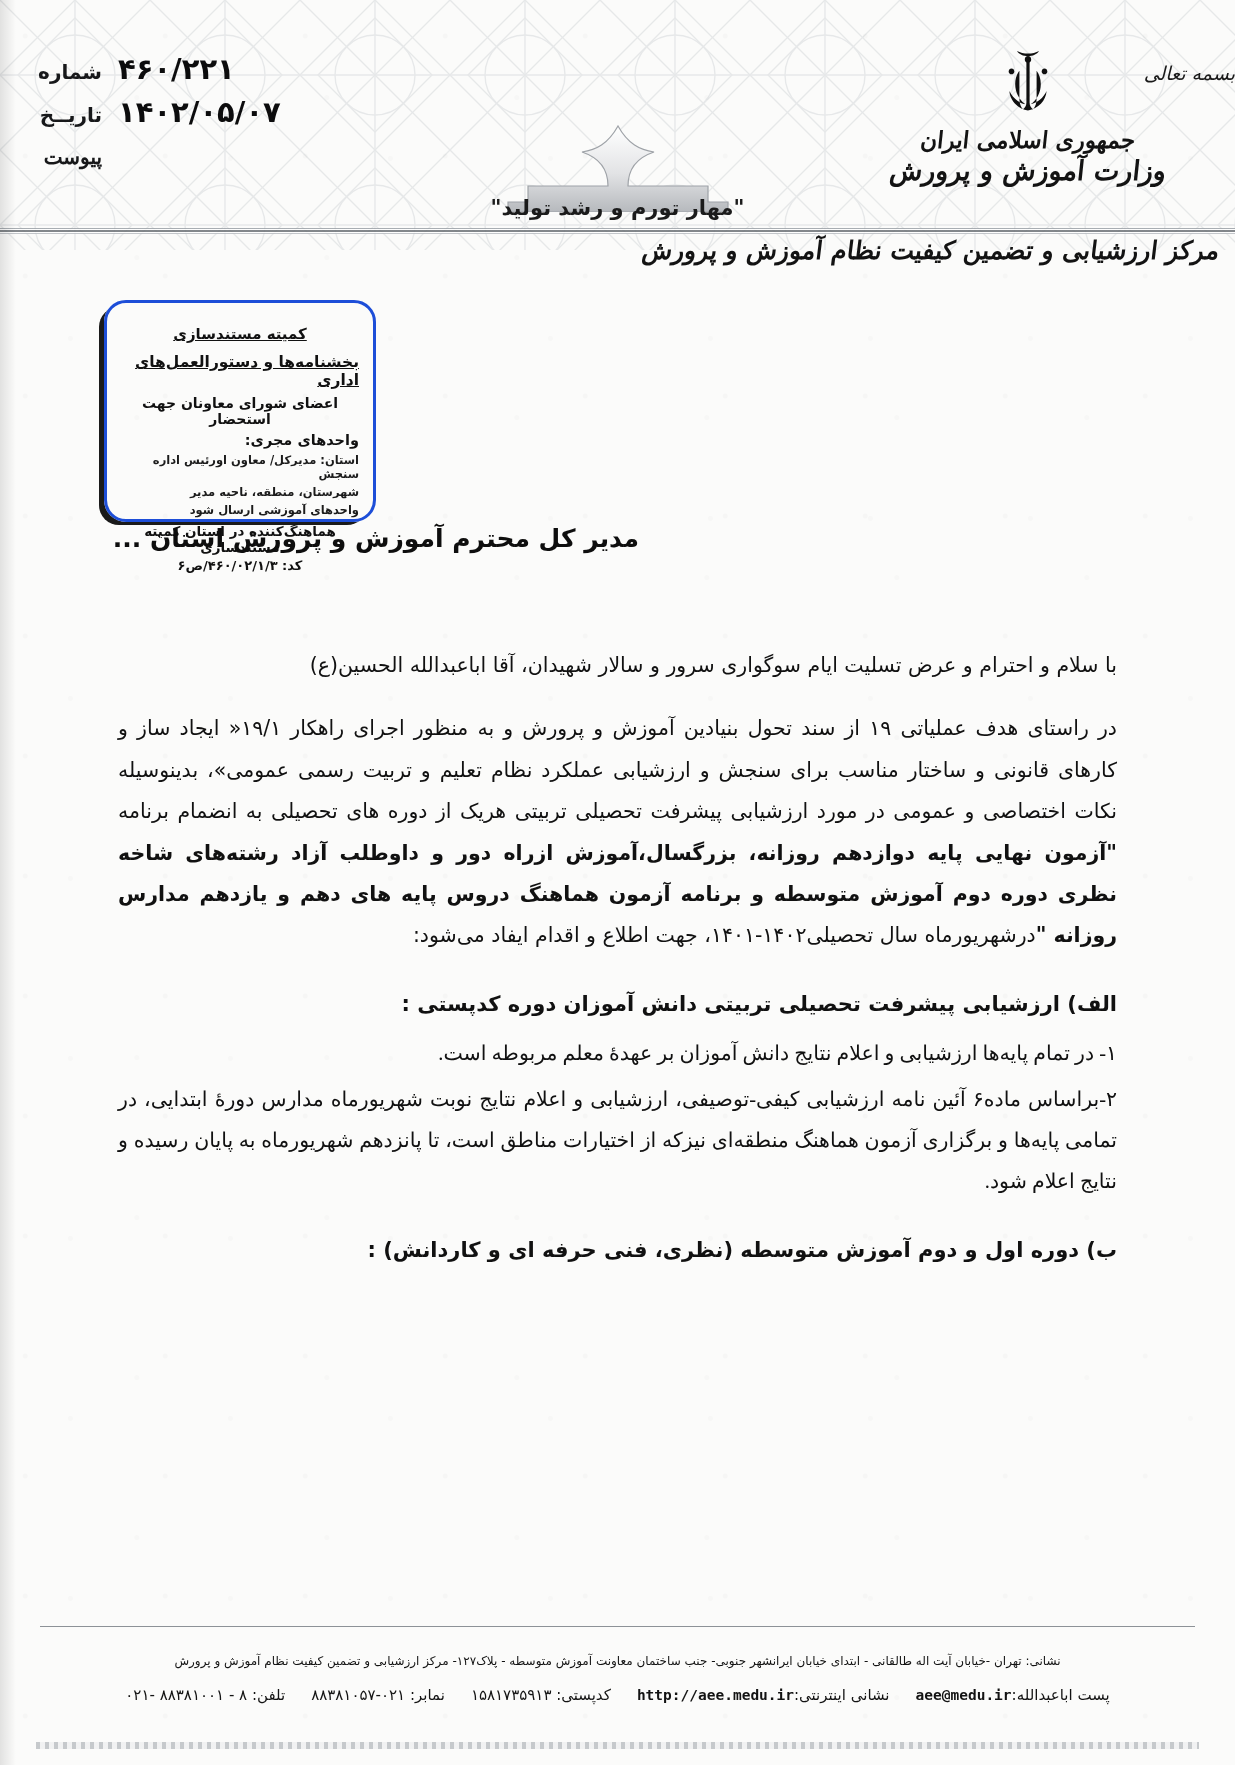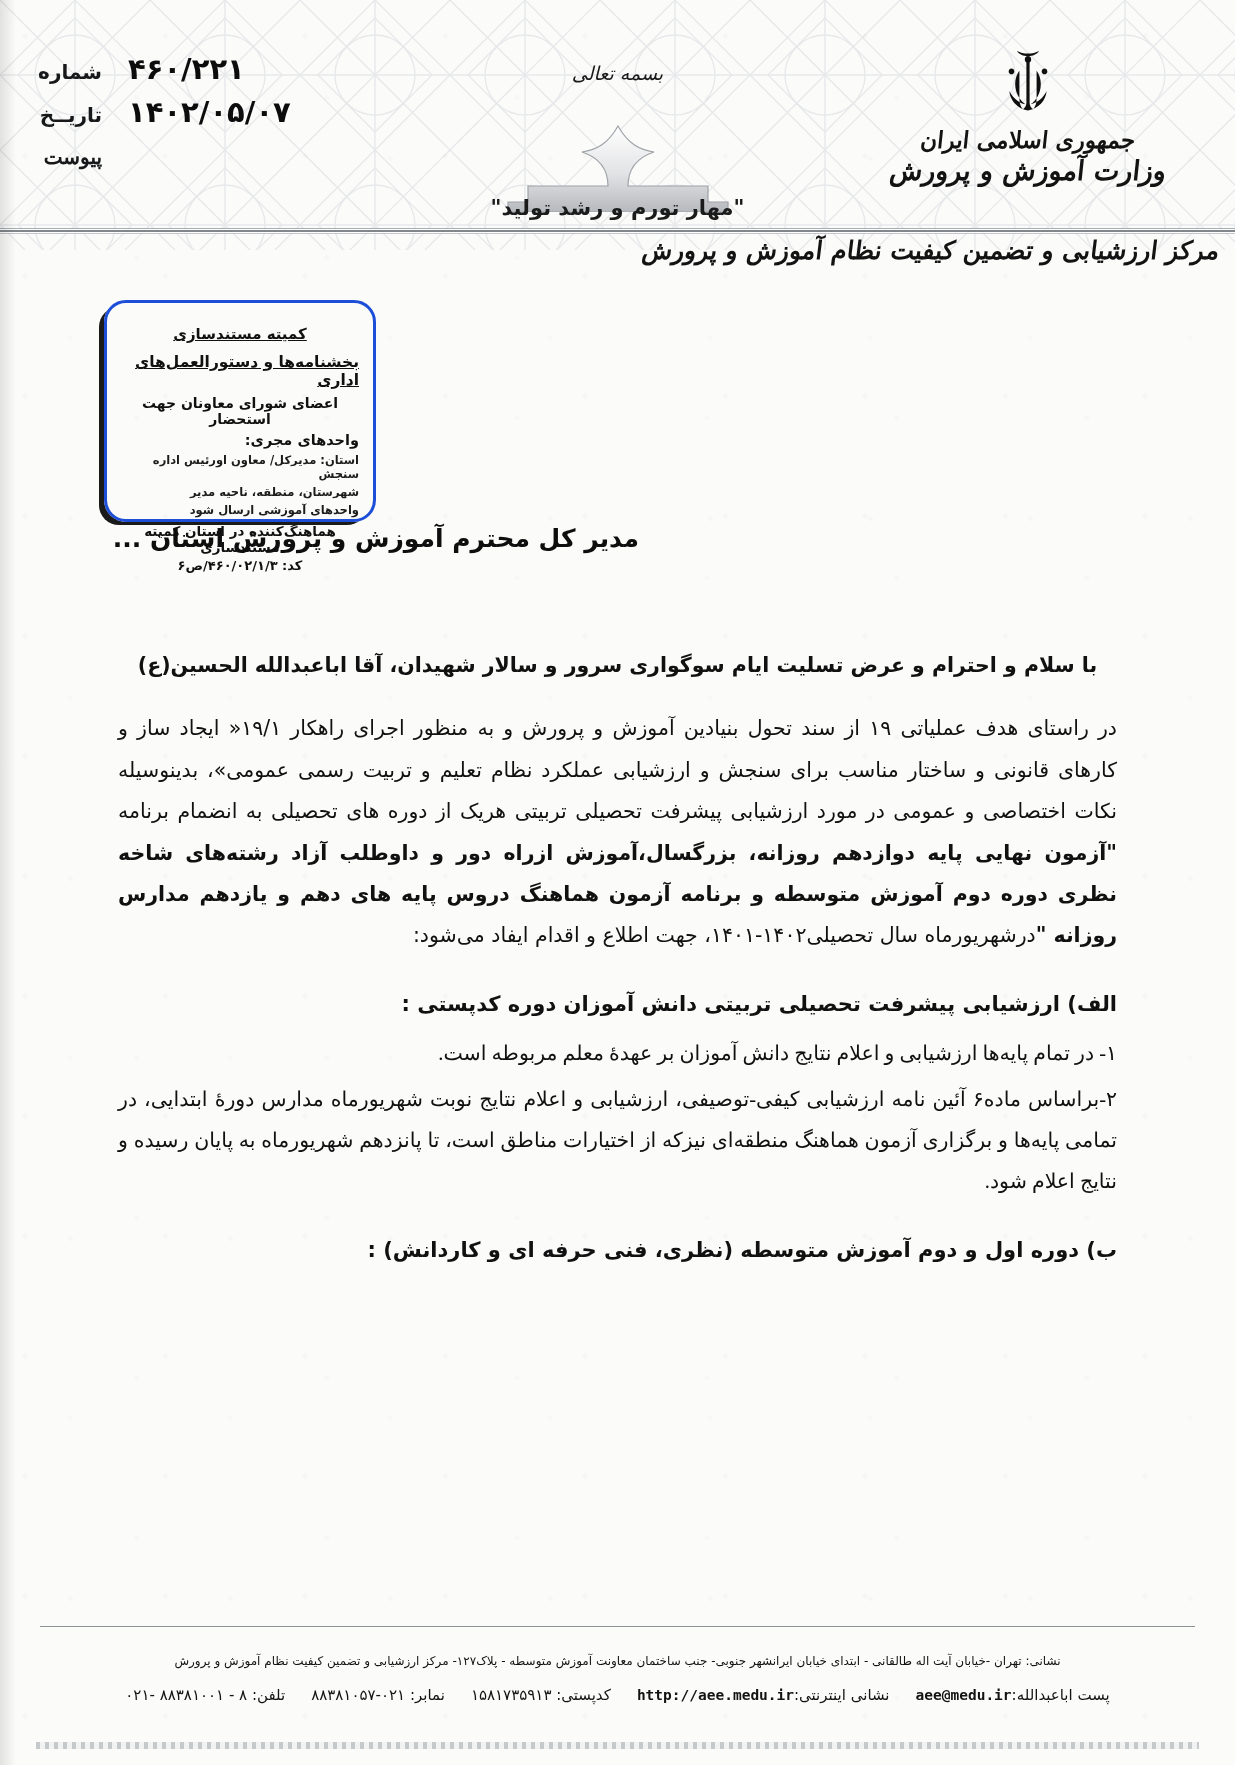--- a/index.html
+++ b/index.html
@@ -32,37 +32,37 @@
     pointer-events:none;
   }
 
   
   .hdr-left{
     position:absolute;left:26px;top:52px;width:300px;
     text-align:left;direction:rtl;
   }
   .hdr-row{
     display:flex;flex-direction:row-reverse;align-items:baseline;
-    justify-content:flex-start;gap:26px;margin-bottom:9px;
+    justify-content:flex-start;gap:16px;margin-bottom:9px;
   }
   .hdr-label{
     font-size:20px;font-weight:700;color:#17181a;letter-spacing:1px;
     min-width:76px;text-align:right;
   }
   .hdr-value{
     font-size:29px;font-weight:800;color:#0c0c0d;letter-spacing:.5px;
     font-family:"DejaVu Sans",sans-serif;
   }
   .hdr-attach{
     font-size:20px;font-weight:700;color:#17181a;margin-top:16px;
     text-align:right;width:76px;margin-right:224px;font-family:Liberation Serif, serif;
   }
 
   .besmeh{
-    position:absolute;left:0;right:0;top:62px;text-align:center;
+    position:absolute;left:0;right:0;top:62px;
     font-size:19px;color:#1a1a1a;font-style:italic;
     font-family:"DejaVu Serif",serif;
   }
 
   .emblem-wrap{
     position:absolute;right:42px;top:48px;width:330px;text-align:center;
   }
   .emblem{
     display:block;margin:0 auto 6px auto;
   }
@@ -113,21 +113,21 @@
   .addressee{
     position:absolute;right:596px;top:524px;
     font-size:25px;font-weight:800;color:#0e0e0e;white-space:nowrap;
   }
   .content{
     position:absolute;right:118px;left:118px;top:645px;
     font-size:20.5px;line-height:2.02;color:#111;
     text-align:justify;text-justify:inter-word;
   }
   .salut{
-    font-size:20.5px;font-weight:700;text-align:center;margin:0 0 22px;
+    font-size:20.5px;font-weight:400;margin:0 0 22px;
   }
   p.para{margin:0 0 8px;text-indent:0;}
   .b{font-weight:800;}
   .sec-head{
     font-size:21px;font-weight:800;margin:26px 0 8px;text-align:right;
   }
   .item{margin:0 0 4px;text-align:justify;font-family:Liberation Serif, serif;}
   .gap{height:20px;}
 
   

